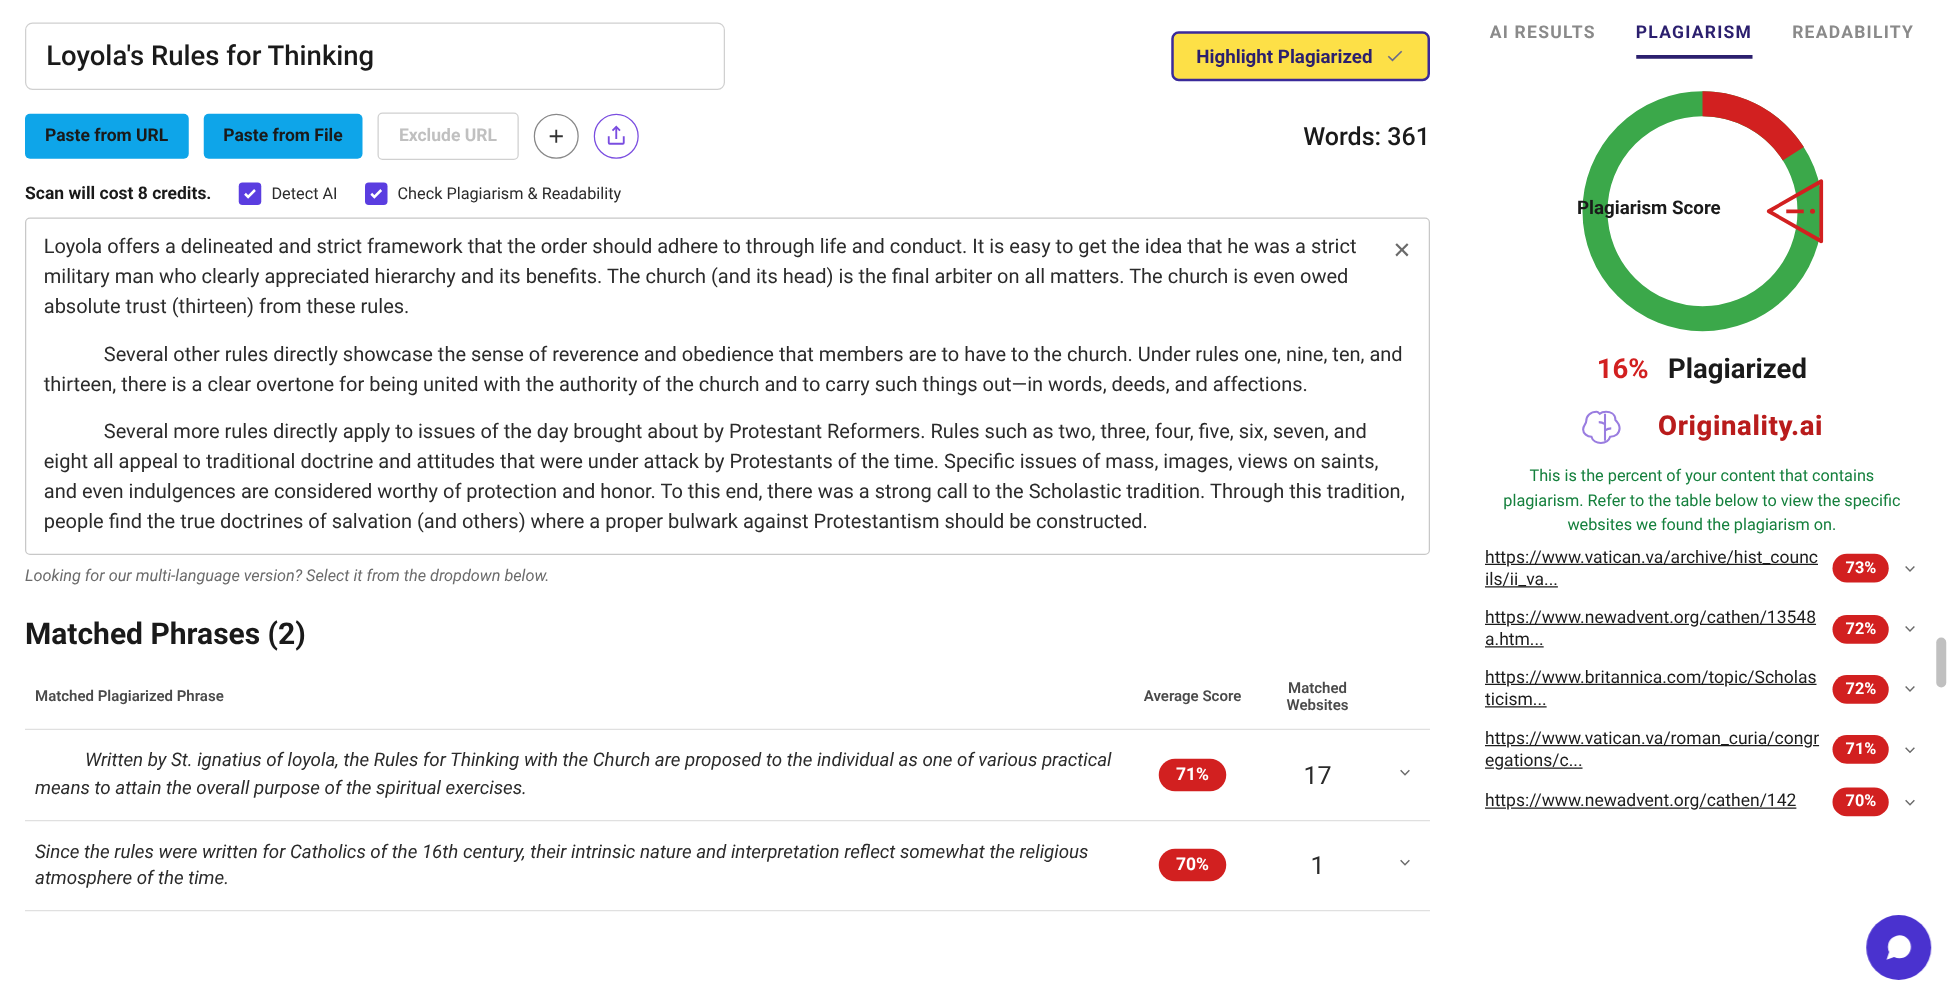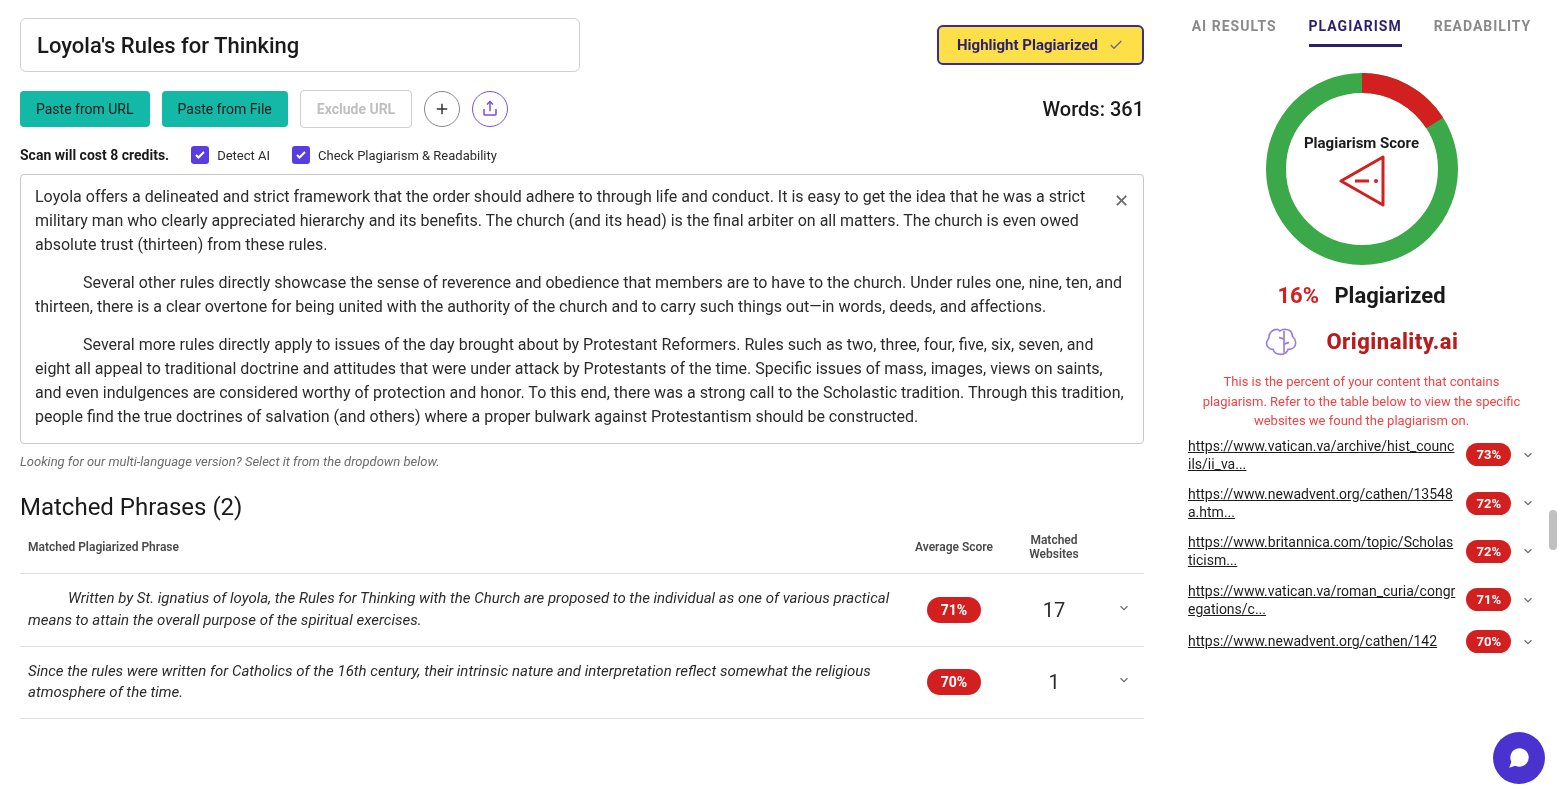--- a/index.html
+++ b/index.html
@@ -4,62 +4,62 @@
 <style>
   * { box-sizing: border-box; margin: 0; padding: 0; font-family: -apple-system, BlinkMacSystemFont, "Segoe UI", Roboto, Helvetica, Arial, sans-serif; }
   body { background: #fff; color: #1a1a1a; font-size: 14px; display: flex; }
   .left-col { flex: 1; padding: 18px 20px; border-right: 0; min-width: 0;}
   .right-col { width: 395px; padding: 18px 20px; position: relative; }
   .title-row { display:flex; gap:20px; align-items:center; justify-content:space-between; margin-bottom:18px;}
   .title-input { flex:0 0 560px; height:54px; border:1px solid #d0d0d0; border-radius:6px; padding:0 16px; font-size:22px; font-weight:500; color:#1a1a1a; }
   .highlight-btn { height:40px; border:2px solid #3a2a9a; background:#fde047; color:#2b1f6e; border-radius:6px; padding:0 18px; font-size:15px; font-weight:700; display:flex; align-items:center; gap:10px;}
   .highlight-btn svg{width:16px;height:16px;stroke:#6b6b8a;fill:none;stroke-width:2;}
   .tool-row { display:flex; align-items:center; gap:12px; margin-bottom:18px; position:relative;}
-  .btn-grey { background:#14b8a6; border:none; border-radius:4px; padding:10px 16px; font-weight:400; font-size:14px; color:#1a1a1a; }
+  .btn-grey { background:#0ea5e9; border:none; border-radius:4px; padding:10px 16px; font-weight:700; font-size:14px; color:#1a1a1a; }
   .btn-outline { background:#fff; border:1px solid #d0d0d0; border-radius:4px; padding:10px 16px; font-weight:700; font-size:14px; color:#c0c0c0;}
   .circle-btn { width:36px; height:36px; border-radius:50%; border:1px solid #888; background:#fff; display:flex; align-items:center; justify-content:center; color:#333;}
   .circle-btn.purple{border-color:#7a4de0;color:#7a4de0;}
   .word-count { position:absolute; right:0; font-size:20px; font-weight:500; color:#1a1a1a;}
   .opts-row { display:flex; align-items:center; gap:22px; margin-bottom:10px; position:relative;}
   .opts-row .cost{ font-weight:700; font-size:14px;}
   .chk { display:inline-flex; align-items:center; gap:8px; font-size:13px; color:#2b2b2b;}
   .checkbox { width:18px; height:18px; border-radius:3px; background:#5a3de0; display:flex; align-items:center; justify-content:center; }
   .checkbox svg{width:12px;height:12px;fill:#fff;}
   .scan-btn { height:44px; background:#f6b642; border-radius:5px; padding:0 22px; font-weight:800; font-size:17px; color:#1c1c1c; border:none; box-shadow:0 2px 0 rgba(0,0,0,.15); margin-left:auto;}
   .textarea-wrap{ position:relative; border:1px solid #c8c8c8; border-radius:4px; padding:10px 14px; height:270px; overflow-y:scroll; font-size:16px; line-height:1.5; color:#2b2b2b; margin-top:10px;}
   .textarea-wrap p{ margin-bottom:14px;}
   .indent{ text-indent:48px;}
   .close-x { position:absolute; top:12px; right:14px; font-size:18px; color:#6b6b6b;}
   .hint { font-style:italic; color:#6b6b6b; font-size:13px; margin-top:10px;}
-  .section-title { font-size:24px; font-weight:400; margin-top:24px; }
+  .section-title { font-size:24px; font-weight:700; margin-top:24px; margin-bottom:10px;}
   table.phrases { width:100%; border-collapse:collapse;}
   table.phrases th { font-size:12px; font-weight:600; color:#4a4a4a; text-align:left; padding:12px 8px; border-bottom:1px solid #e0e0e0;}
   table.phrases th.center{text-align:center;}
   table.phrases td { padding:14px 8px; border-bottom:1px solid #e0e0e0; font-size:15px; color:#2b2b2b; }
   .phrase-cell { font-style:italic; line-height:1.45;}
   .phrase-cell .indent{ display:inline-block; text-indent:40px;}
   .pill { display:inline-block; background:#d22020; color:#fff; font-weight:700; border-radius:999px; padding:5px 14px; font-size:14px;}
   .chev{ width:14px;height:14px; stroke:#6b6b6b; fill:none; stroke-width:2;}
   
   .tabs{ display:flex; gap:32px; justify-content:center; margin-bottom:22px;}
   .tab{ font-size:14px; letter-spacing:1px; font-weight:700; color:#8a8a8a; padding-bottom:10px;}
   .tab.active{ color:#2b1f6e; border-bottom:3px solid #2b1f6e;}
   .gauge-wrap{ display:flex; flex-direction:column; align-items:center;}
   .gauge{ position:relative; width:200px; height:200px;}
   .gauge svg{ transform:rotate(-90deg);}
-  .gauge-inner{ position:absolute; inset:0; display:flex; flex-direction:column; align-items:center; justify-content:center;}
+  .gauge-inner{ position:absolute; inset:0; display:flex; flex-direction:row; align-items:center; justify-content:space-between;}
   .gauge-inner .lbl{ font-weight:700; font-size:15px; margin-bottom:6px;}
   .warn-tri{ width:52px; height:46px;}
   .score-line{ margin-top:14px; font-size:22px;}
   .score-line .pct{ color:#d22020; font-weight:700; margin-right:10px;}
   .score-line .txt{ font-weight:700; color:#1a1a1a;}
   .brand{ margin-top:16px; display:flex; align-items:center; gap:22px; color:#b91c1c;}
   .brand svg{ width:40px; height:34px; stroke:#9a7de0; fill:none; stroke-width:2;}
   .brand span{ font-size:22px; font-weight:800; letter-spacing:0.5px;}
-  .desc{ margin-top:14px; font-size:13px; color:#ef4444; text-align:center; line-height:1.5; padding:0 8px;}
+  .desc{ margin-top:14px; font-size:13px; color:#15803d; text-align:center; line-height:1.5; padding:0 8px;}
   .mw-title{ font-size:22px; font-weight:500; text-align:center; margin-top:30px; margin-bottom:18px;}
   .mw-row{ display:flex; align-items:center; gap:10px; padding:6px 4px;}
   .mw-row a{ flex:1; color:#1c1c1c; font-size:14px; text-decoration:underline; word-break:break-all; line-height:1.3;}
   .mw-row .pill{ padding:4px 10px; font-size:13px;}
   .chat-bubble{ position:fixed; right:14px; bottom:14px; width:52px; height:52px; border-radius:50%; background:#4a32cf; display:flex; align-items:center;justify-content:center;}
   .chat-bubble svg{ width:26px;height:26px; fill:#fff;}
   .rscroll{ position:absolute; right:2px; top:510px; width:8px; height:40px; background:#c0c0c0; border-radius:4px;}
 </style>
 </head>
 <body>

